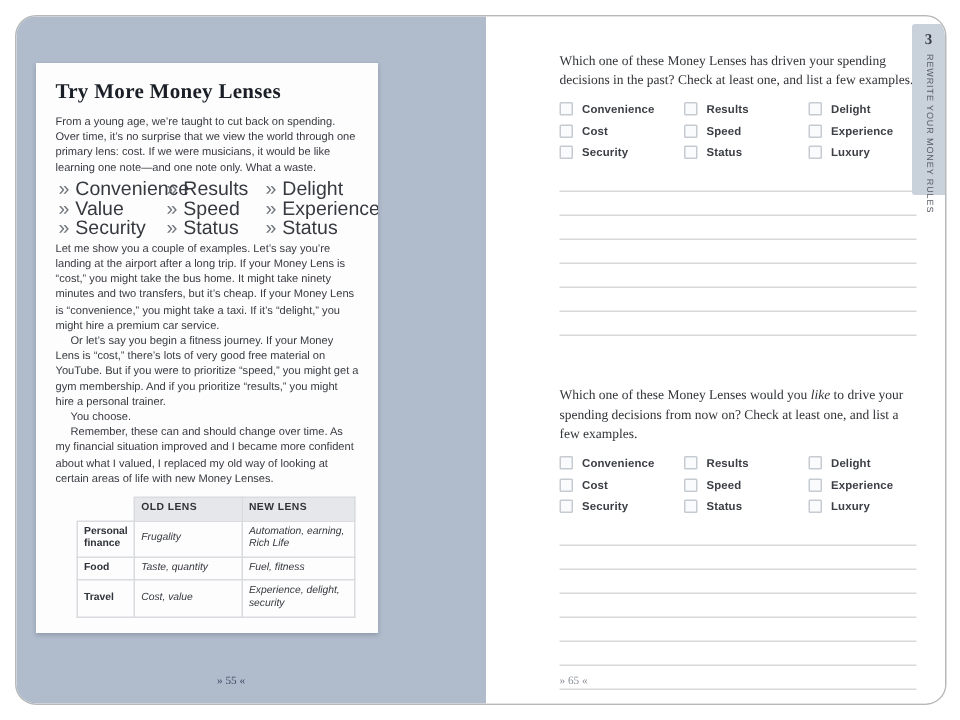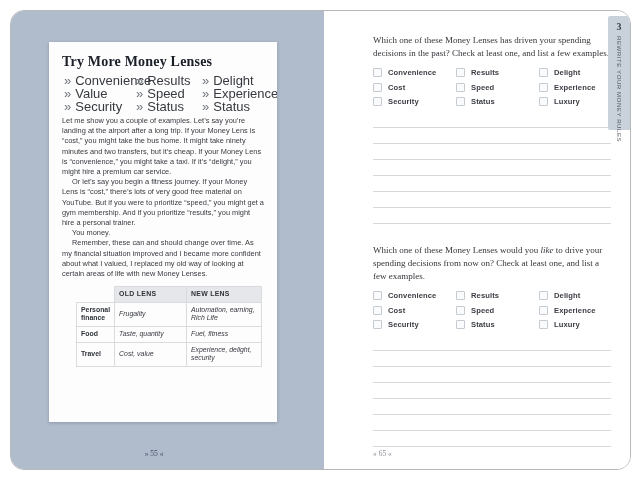--- a/index.html
+++ b/index.html
@@ -20,21 +20,21 @@
     display: flex;
     background: #ffffff;
   }
   
   .left-page {
     width: 313px; flex: none;
     background: #b0bbcc;
     position: relative;
   }
   .card {
-    position: absolute; left: 38px; top: 31px;
+    position: absolute; left: 13px; top: 31px;
     width: 228px; height: 380px;
     background: #fdfdfd;
     box-shadow: 0 1px 3px rgba(40,50,70,0.25);
     box-sizing: border-box;
     padding: 12px 13px;
     overflow: hidden;
   }
   .card-title {
     font-family: "Liberation Serif", serif;
     font-weight: bold;
@@ -107,21 +107,21 @@
     position: absolute; top: 0; left: 49px; width: 238px;
   }
   .question {
     font-family: "Liberation Serif", serif;
     font-size: 9px;
     line-height: 13px;
     color: #333539;
     margin: 0;
   }
   .q1 { margin-top: 23px; }
-  .q2 { margin-top: 20px; }
+  .q2 { margin-top: 33px; }
   .question .it { font-style: italic; }
   .opt-grid {
     display: grid;
     grid-template-columns: 83px 83px 1fr;
     row-gap: 5.5px;
     margin-top: 8px;
   }
   .opt { display: flex; align-items: center; height: 9px; }
   .cb {
     width: 7px; height: 7px;
@@ -179,36 +179,37 @@
   }
 </style>
 </head>
 <body>
 
 <div class="spread">
 
   <div class="left-page">
     <div class="card">
       <h1 class="card-title">Try More Money Lenses</h1>
+      <p>From a young age, we’re taught to cut back on spending. Over time, it’s no surprise that we view the world through one primary lens: cost. If we were musicians, it would be like learning one note—and one note only. What a waste.</p>
 
       <div class="lens-grid">
         <span class="lens-item"><span class="glyph">»</span><span>Convenience</span></span>
         <span class="lens-item"><span class="glyph">»</span><span>Results</span></span>
         <span class="lens-item"><span class="glyph">»</span><span>Delight</span></span>
         <span class="lens-item"><span class="glyph">»</span><span>Value</span></span>
         <span class="lens-item"><span class="glyph">»</span><span>Speed</span></span>
         <span class="lens-item"><span class="glyph">»</span><span>Experience</span></span>
         <span class="lens-item"><span class="glyph">»</span><span>Security</span></span>
         <span class="lens-item"><span class="glyph">»</span><span>Status</span></span>
         <span class="lens-item"><span class="glyph">»</span><span>Status</span></span>
       </div>
 
       <p>Let me show you a couple of examples. Let’s say you’re landing at the airport after a long trip. If your Money Lens is “cost,” you might take the bus home. It might take ninety minutes and two transfers, but it’s cheap. If your Money Lens is “convenience,” you might take a taxi. If it’s “delight,” you might hire a premium car service.</p>
       <p class="indent">Or let’s say you begin a fitness journey. If your Money Lens is “cost,” there’s lots of very good free material on YouTube. But if you were to prioritize “speed,” you might get a gym membership. And if you prioritize “results,” you might hire a personal trainer.</p>
-      <p class="indent">You money.</p>
+      <p class="indent">You choose.</p>
       <p class="indent">Remember, these can and should change over time. As my financial situation improved and I became more confident about what I valued, I replaced my old way of looking at certain areas of life with new Money Lenses.</p>
 
       <table class="lens-table">
         <thead>
           <tr>
             <th class="empty"></th>
             <th>OLD LENS</th>
             <th>NEW LENS</th>
           </tr>
         </thead>

